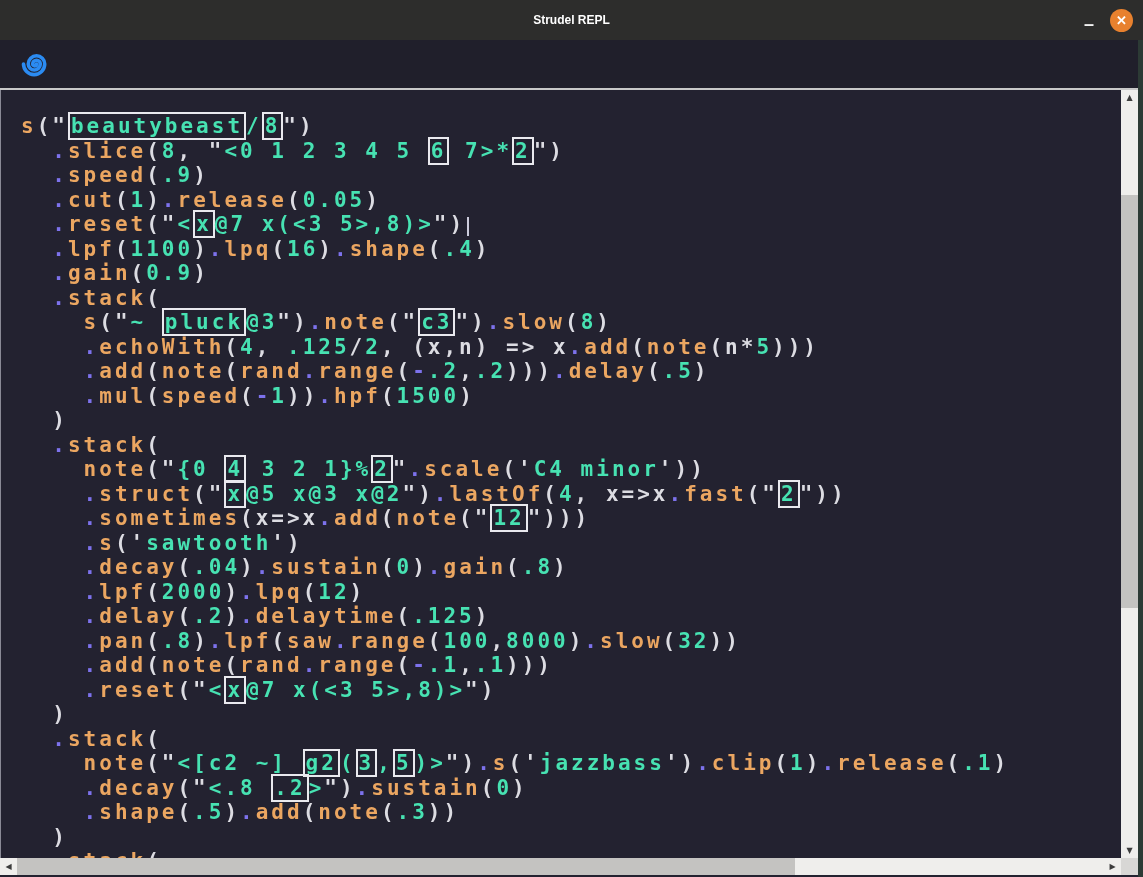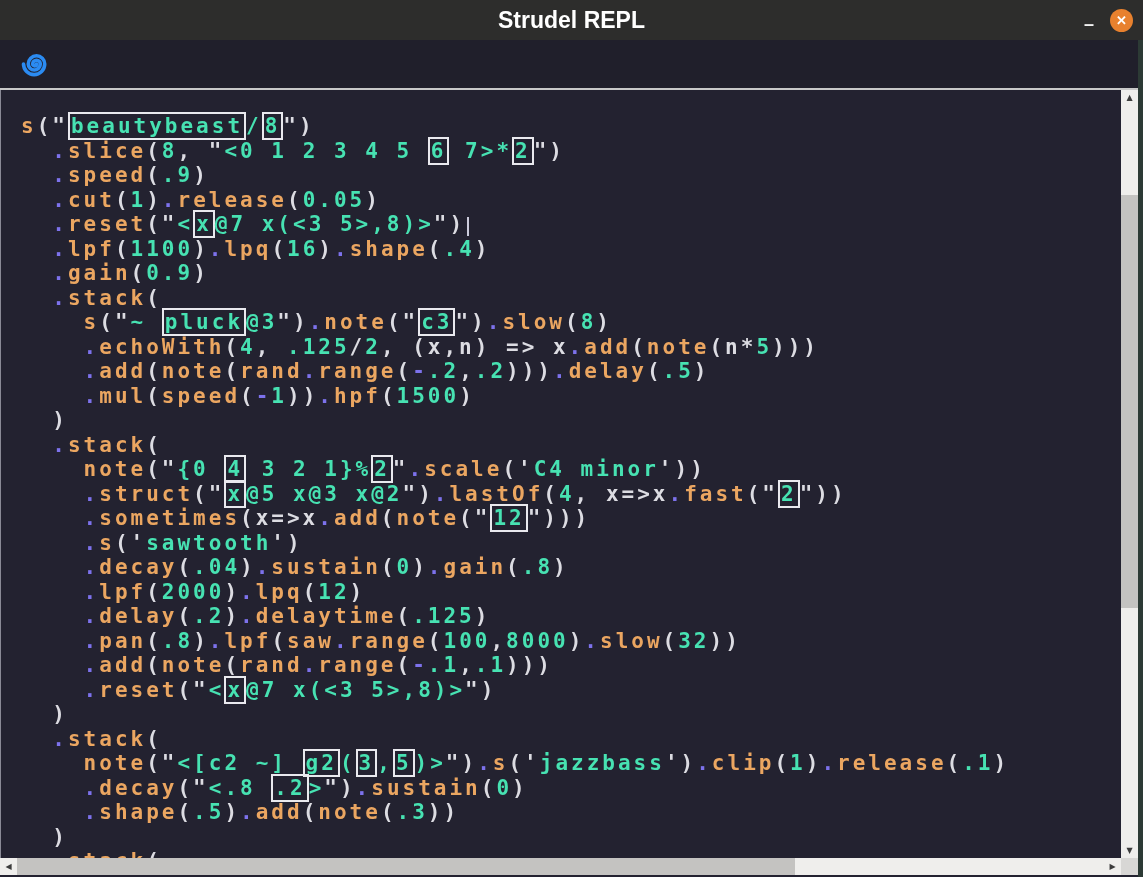--- a/index.html
+++ b/index.html
@@ -9,21 +9,21 @@
     background:#232230;
     font-family:"DejaVu Sans Mono", monospace;
   }
   
   .titlebar {
     position:absolute; left:0; top:0; width:1143px; height:40px;
     background:#2d2d2c; display:flex; align-items:center; justify-content:center;
   }
   .title {
     color:#ffffff; font-family:"Liberation Sans", sans-serif;
-    font-weight:bold; font-size:23px;
+    font-weight:bold; font-size:12px;
   }
   .controls {
     position:absolute; right:10px; top:0; height:40px;
     display:flex; align-items:center; gap:16px;
   }
   .min-btn {
     color:#f2f2f2; font-family:"Liberation Sans", sans-serif;
     font-weight:bold; font-size:18px; line-height:40px; padding-top:8px;
     cursor:default;
   }

